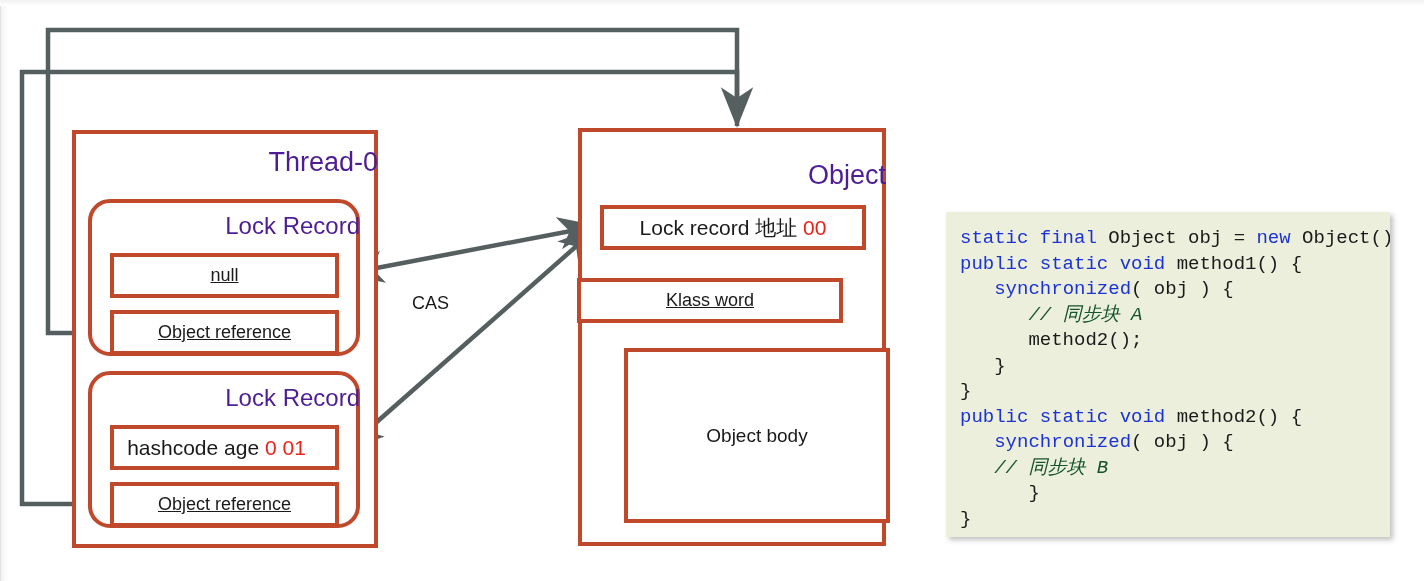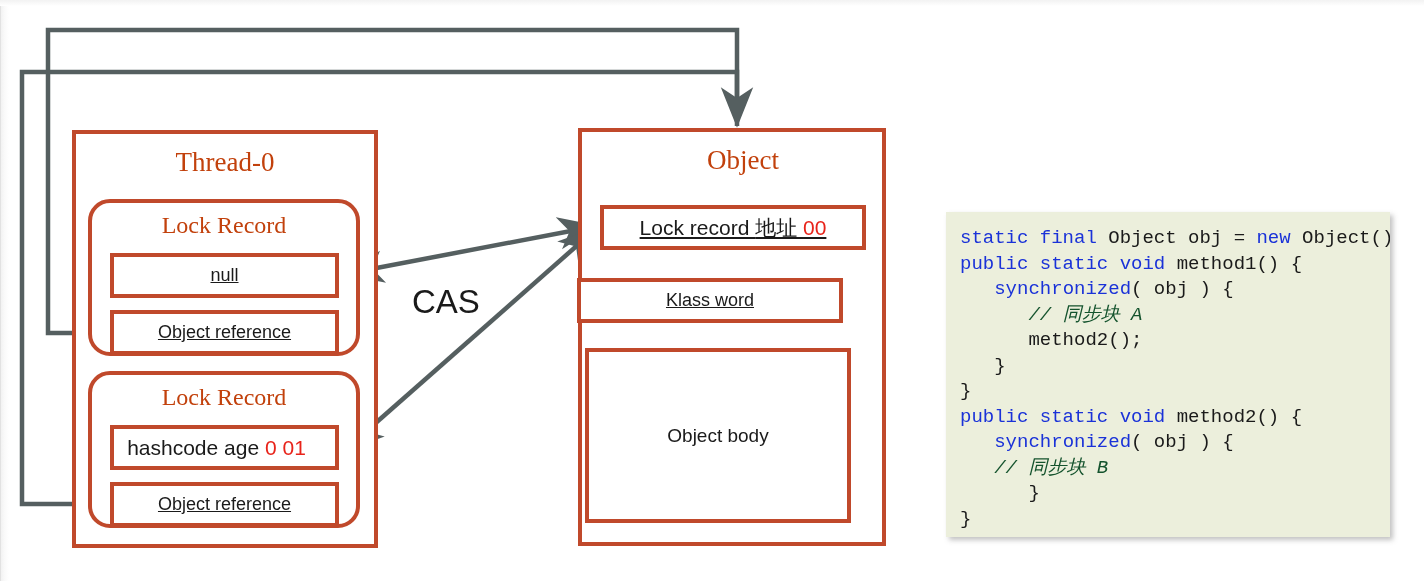--- a/index.html
+++ b/index.html
@@ -51,34 +51,33 @@
     box-sizing: border-box;
     border: 4px solid #C0492B;
     background: #ffffff;
     display: flex;
     align-items: center;
     justify-content: center;
     color: #1a1a1a;
   }
   .box-title {
     position: absolute;
-    text-align: center;
-    color: #c2410c;
+    text-align: right;
+    color: #4c1d95;
     white-space: nowrap;
-    font-family: Liberation Serif, serif;
   }
 
   
   .t-thread   { font-size: 27px; }
   .t-object   { font-size: 27px; }
   .t-lockrec  { font-size: 24px; }
   .t-cell     { font-size: 18px; text-decoration: underline; }
   .t-cell-lg  { font-size: 21px; }
   .t-body     { font-size: 19px; }
-  .t-cas      { font-size: 33px; }
+  .t-cas      { font-size: 18px; margin-top: 10px; }
 
   .red-token { color: #e8231a; }
 
   .cas-label {
     position: absolute;
     color: #1a1a1a;
     white-space: nowrap;
   }
 
   
@@ -185,31 +184,31 @@
     </span>
   </div>
 
   <div class="inner-box t-cell" style="left:110px; top:482px; width:229px; height:45px;">
     <span>Object reference</span>
   </div>
 
   <div class="cas-label t-cas" style="left:412px; top:283px;">CAS</div>
 
   <div class="hard-box" style="left:578px; top:128px; width:308px; height:418px;"></div>
-  <div class="box-title t-object" style="left:578px; top:145px; width:308px;padding-left:11px;">Object</div>
-
-  <div class="inner-box t-cell-lg" style="left:600px; top:205px; width:266px; height:45px;text-decoration:underline;">
+  <div class="box-title t-object" style="left:578px; top:160px; width:308px;">Object</div>
+
+  <div class="inner-box t-cell-lg" style="left:600px; top:205px; width:266px; height:45px;">
     <span><span>Lock record </span><span>地址 </span><span class="red-token">00</span></span>
   </div>
 
   <div class="inner-box t-cell" style="left:577px; top:278px; width:266px; height:45px;">
     <span>Klass word</span>
   </div>
 
-  <div class="inner-box t-body" style="left:585px; top:348px; width:266px; height:175px;">
+  <div class="inner-box t-body" style="left:624px; top:348px; width:266px; height:175px;">
     <span>Object body</span>
   </div>
 
   <div id="code-panel">
     <div id="code-lines">
         <div class="code-line"><span class="kw">static final </span><span>Object obj = </span><span class="kw">new </span><span>Object();</span></div>
         <div class="code-line"><span class="kw">public static void </span><span>method1() {</span></div>
         <div class="code-line"><span>   </span><span class="kw">synchronized</span><span>( obj ) {</span></div>
         <div class="code-line"><span>      </span><span class="cmt">// 同步块 A</span></div>
         <div class="code-line"><span>      method2();</span></div>

